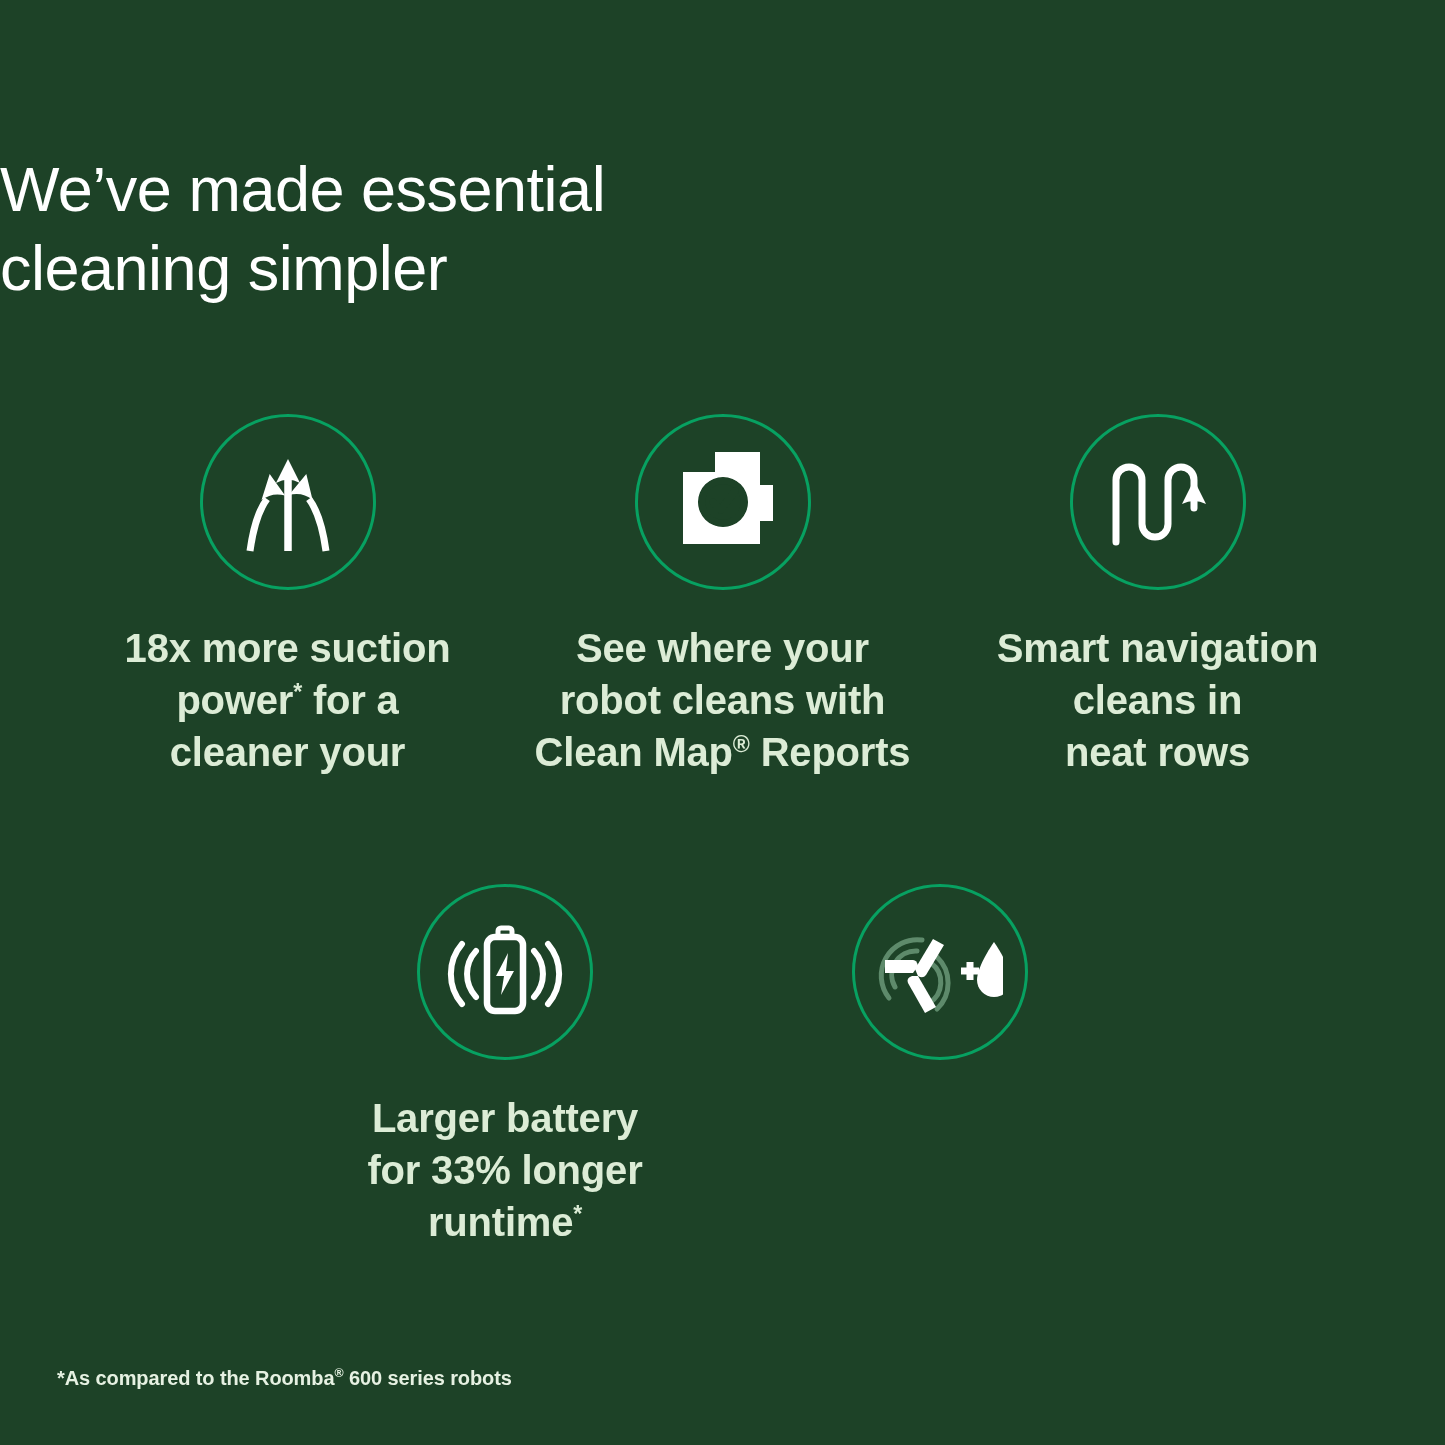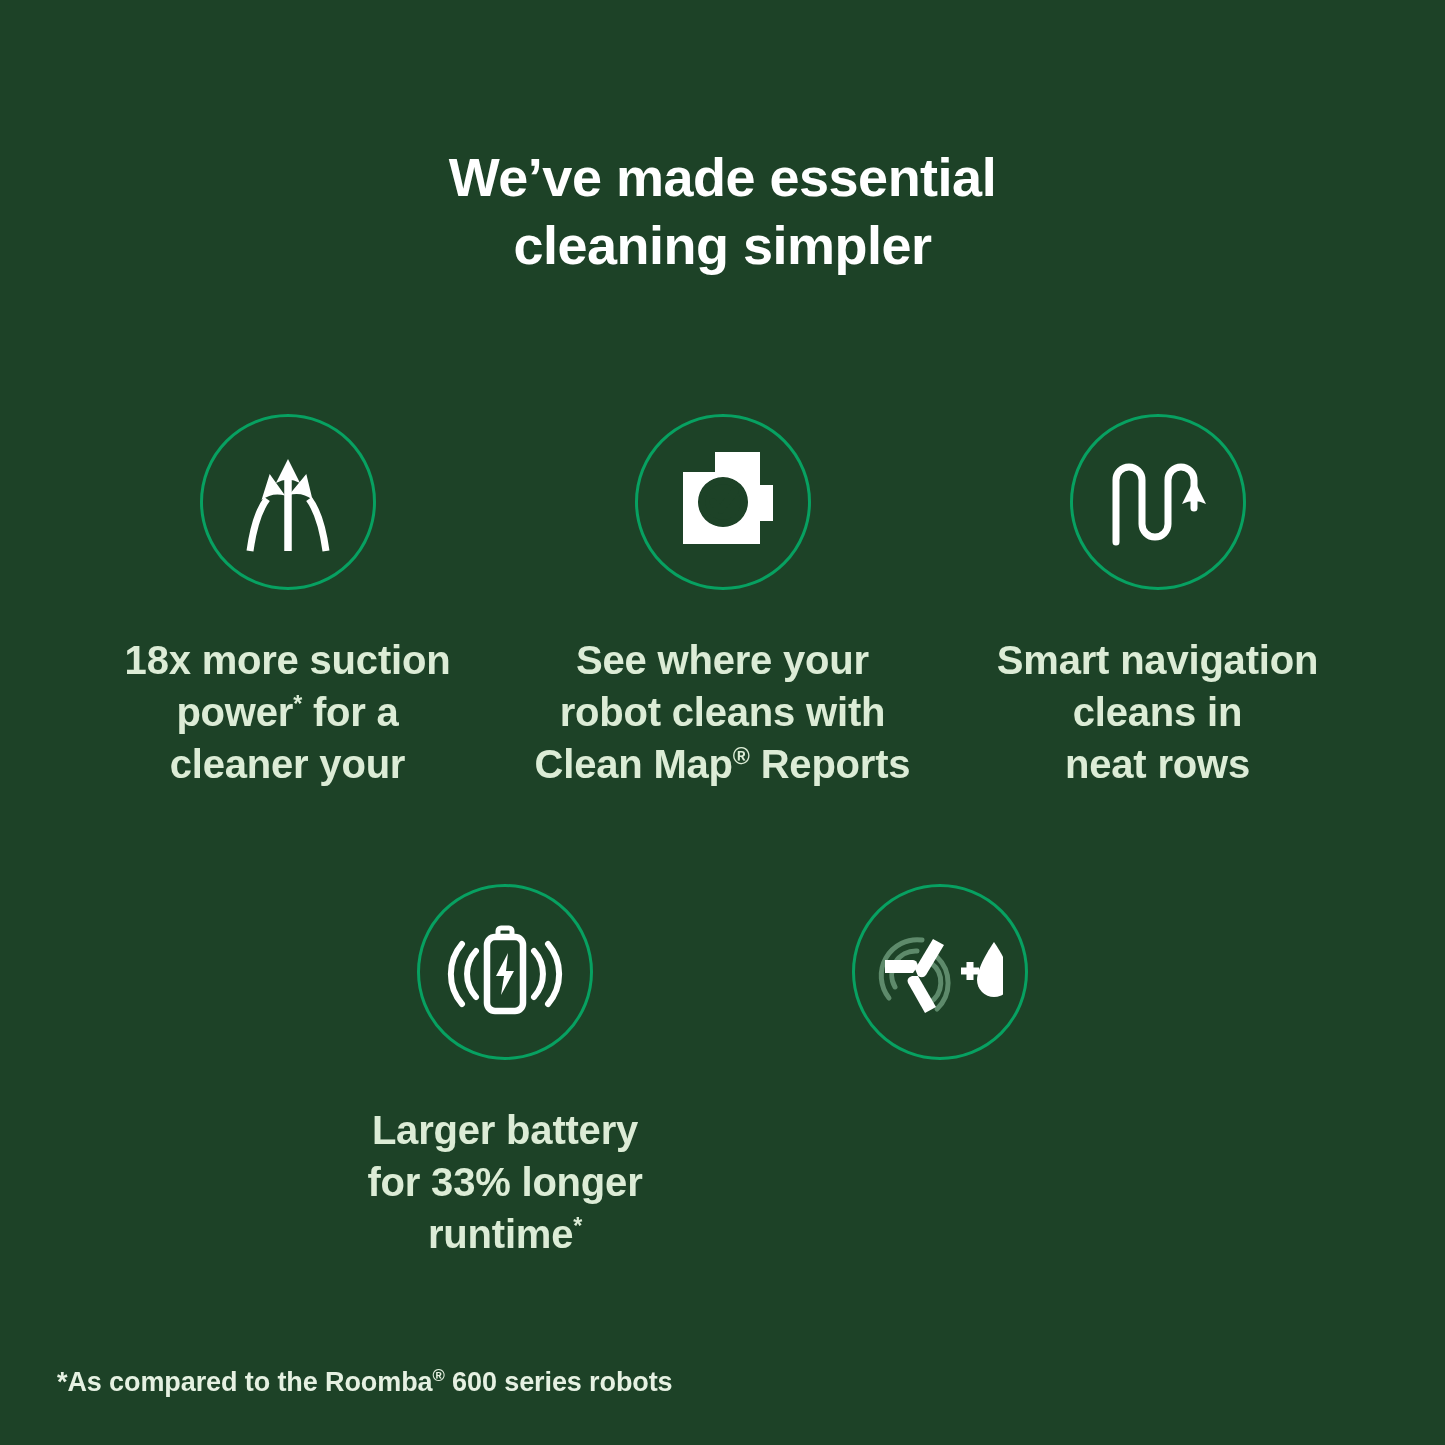--- a/index.html
+++ b/index.html
@@ -21,25 +21,25 @@
     inset: 0;
     background: #1d4227;
   }
 
   
   .headline {
     position: absolute;
     top: 108px;
     left: 0;
     width: 1445px;
-    text-align: center;
+    text-align: left;
     color: #ffffff;
-    font-size: 54px;
+    font-size: 63px;
     line-height: 1.25;
-    font-weight: 700;
+    font-weight: 400;
     letter-spacing: -0.5px;
     white-space: pre-line;
   }
 
   
   .row {
     position: absolute;
     left: 0;
     width: 1445px;
     display: flex;
@@ -61,42 +61,42 @@
     border-radius: 50%;
     border: 3.5px solid #07a161;
     display: flex;
     align-items: center;
     justify-content: center;
     box-sizing: border-box;
   }
   .icon-circle svg { display: block; }
 
   .caption {
-    margin-top: 44px;
+    margin-top: 32px;
     text-align: center;
     color: #dcecd6;
     font-size: 40px;
     line-height: 1.30;
     font-weight: 600;
     letter-spacing: -0.2px;
     white-space: pre-line;
   }
   .caption sup {
     font-size: 0.58em;
     vertical-align: super;
     line-height: 0;
   }
 
   
   .footnote {
     position: absolute;
     left: 57px;
     top: 1367px;
     color: #e6f1e2;
-    font-size: 27px;
+    font-size: 20px;
     font-weight: 600;
     letter-spacing: -0.1px;
   }
   .footnote sup {
     font-size: 0.62em;
     vertical-align: super;
     line-height: 0;
   }
 </style>
 </head>

